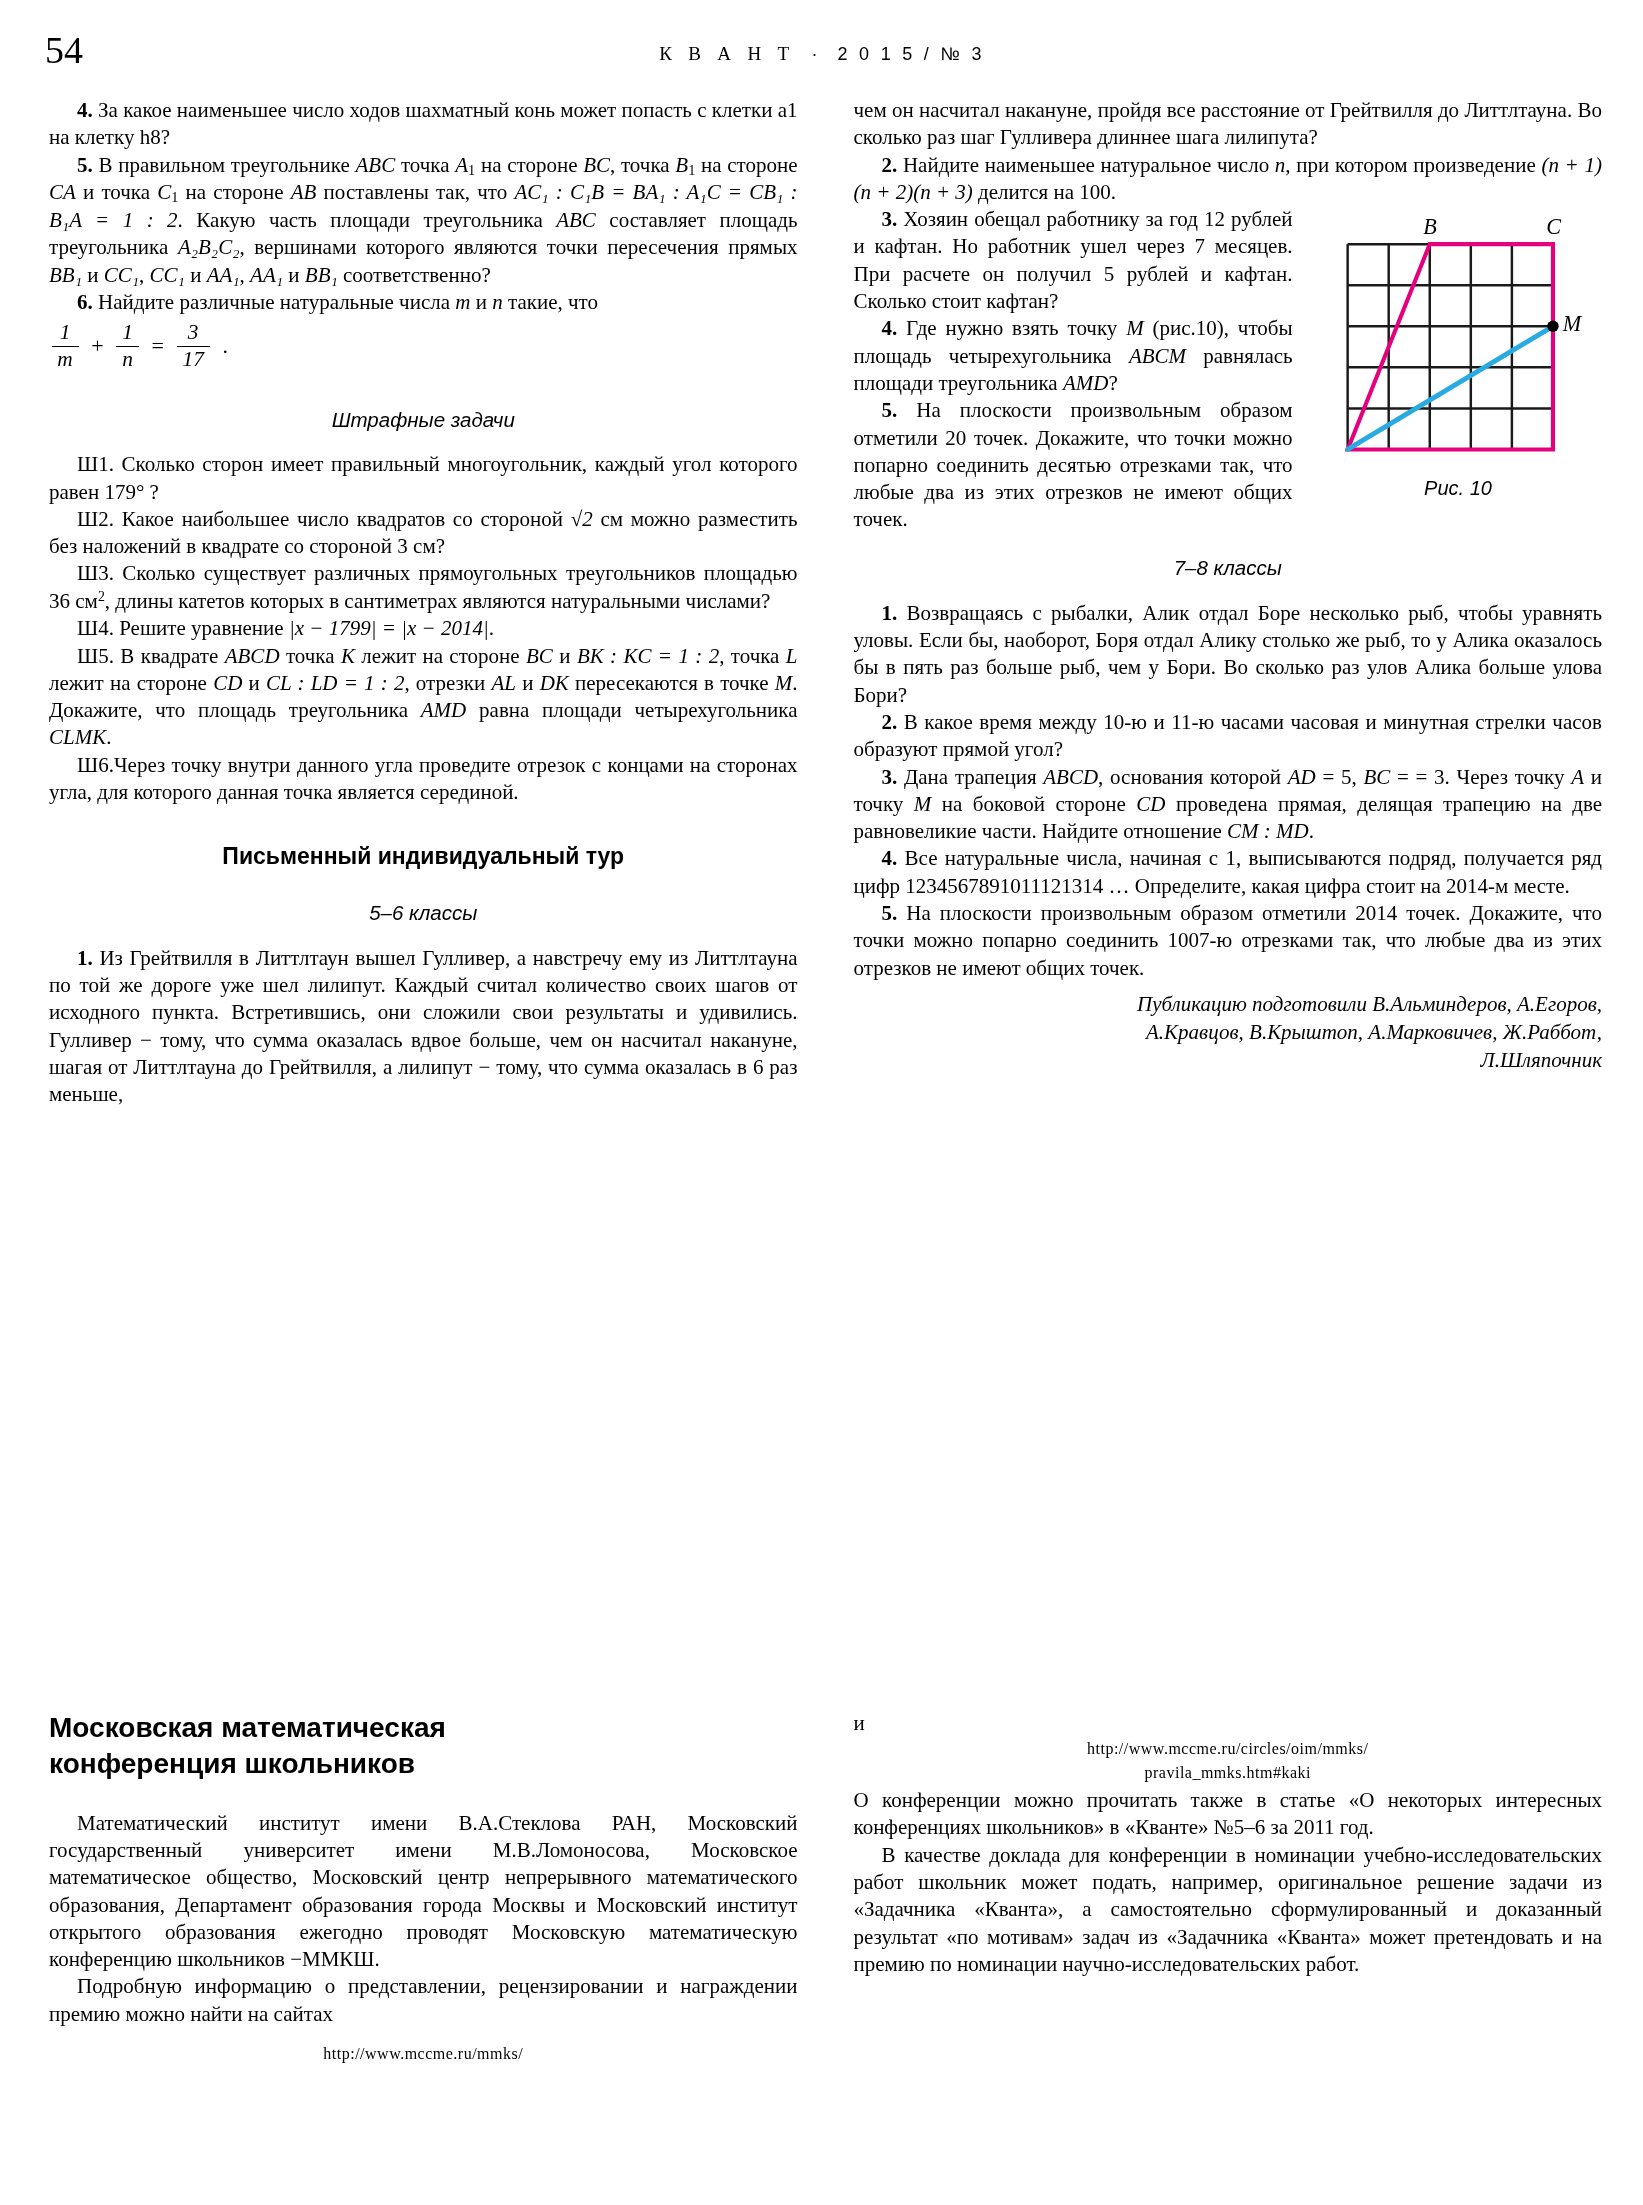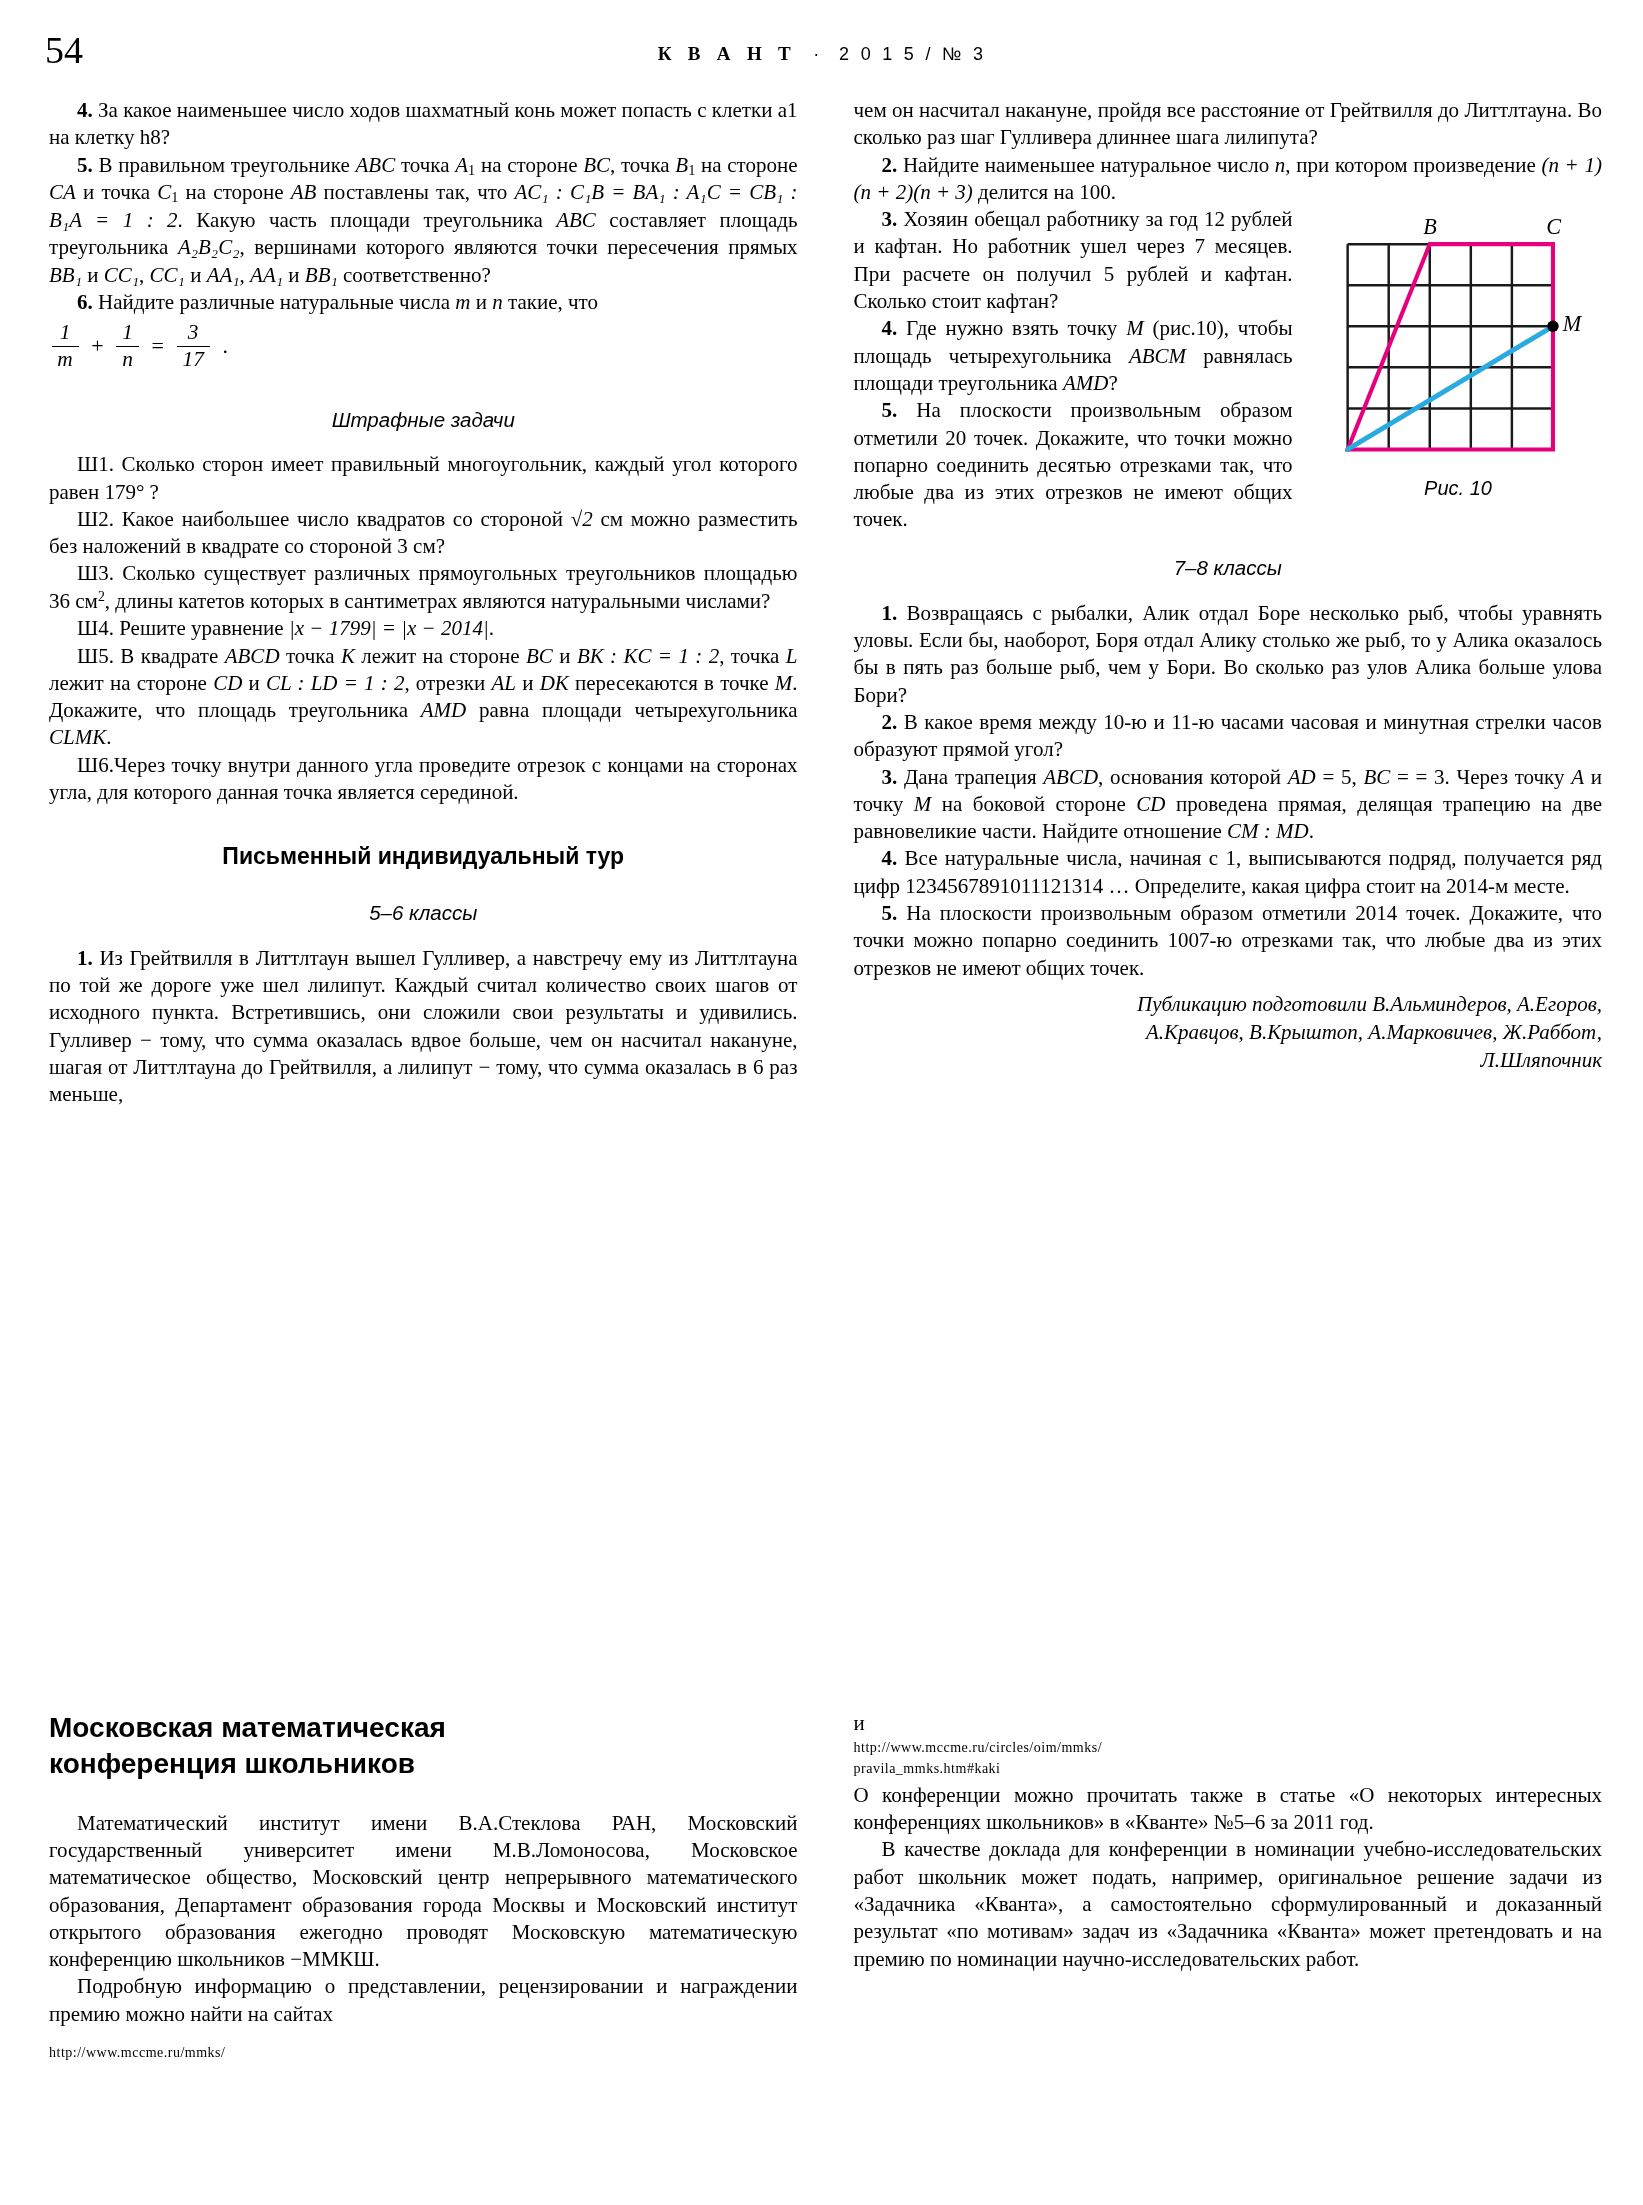--- a/index.html
+++ b/index.html
@@ -43,21 +43,21 @@
   .journal-line {
     position: absolute;
     left: 0;
     right: 0;
     top: 11.5px;
     text-align: center;
     font-size: 19px;
     letter-spacing: 4.1px;
   }
   .journal-line .jname {
-    font-weight: bold;
+    font-weight: normal;
     letter-spacing: 5.8px;
   }
   .journal-line .jissue {
     font-family: "Liberation Sans", sans-serif;
     letter-spacing: 3.3px;
     font-size: 18px;
   }
 
   
   .columns {
@@ -217,24 +217,24 @@
     line-height: 1.28;
     margin: 0 0 28px 0;
   }
   .info-col p {
     margin: 0;
     text-indent: 28px;
   }
   .info-col p.noind { text-indent: 0; }
   .url {
     display: block;
-    text-align: left;
+    text-align: center;
     margin: 16.4px 0 3.3px 0;
     text-indent: 0;
-    font-size: 14px;
+    font-size: 16px;
     letter-spacing: 0.5px;
   }
   .url.u2 { margin-top: 1.6px; }
 </style>
 </head>
 <body>
 
 <div class="page">
 
   <div class="page-header">

